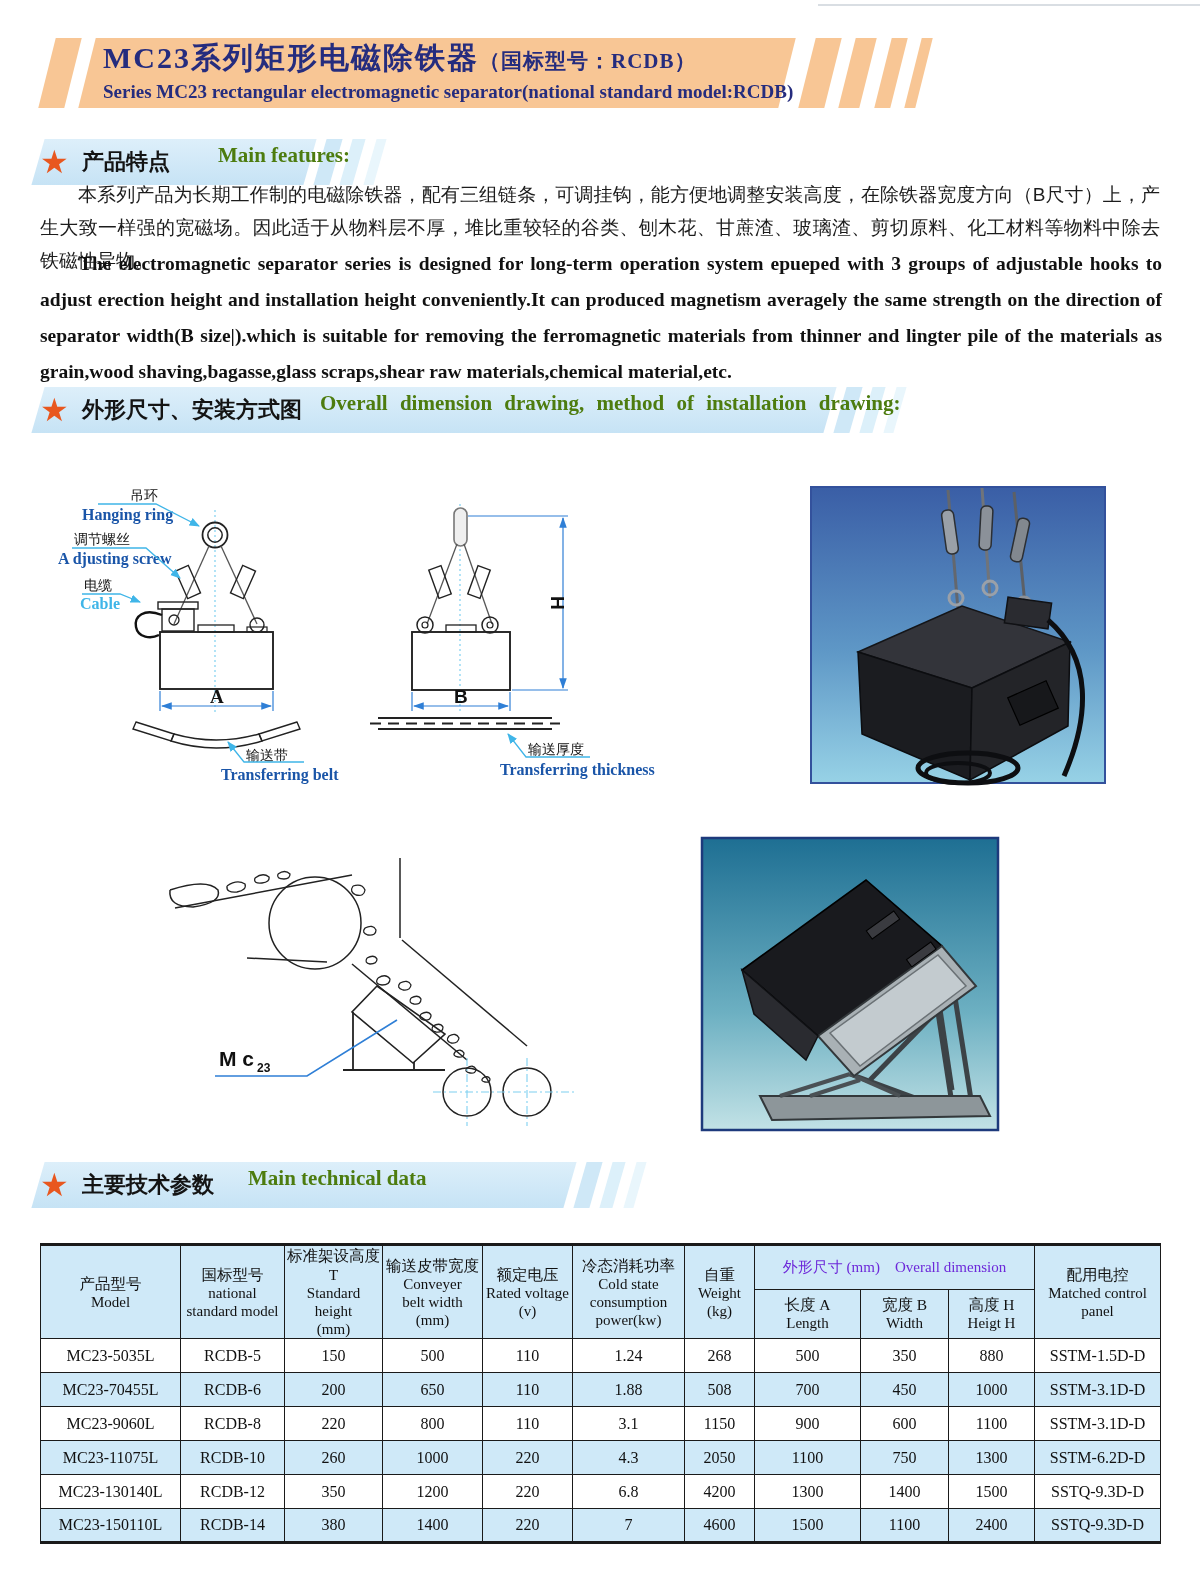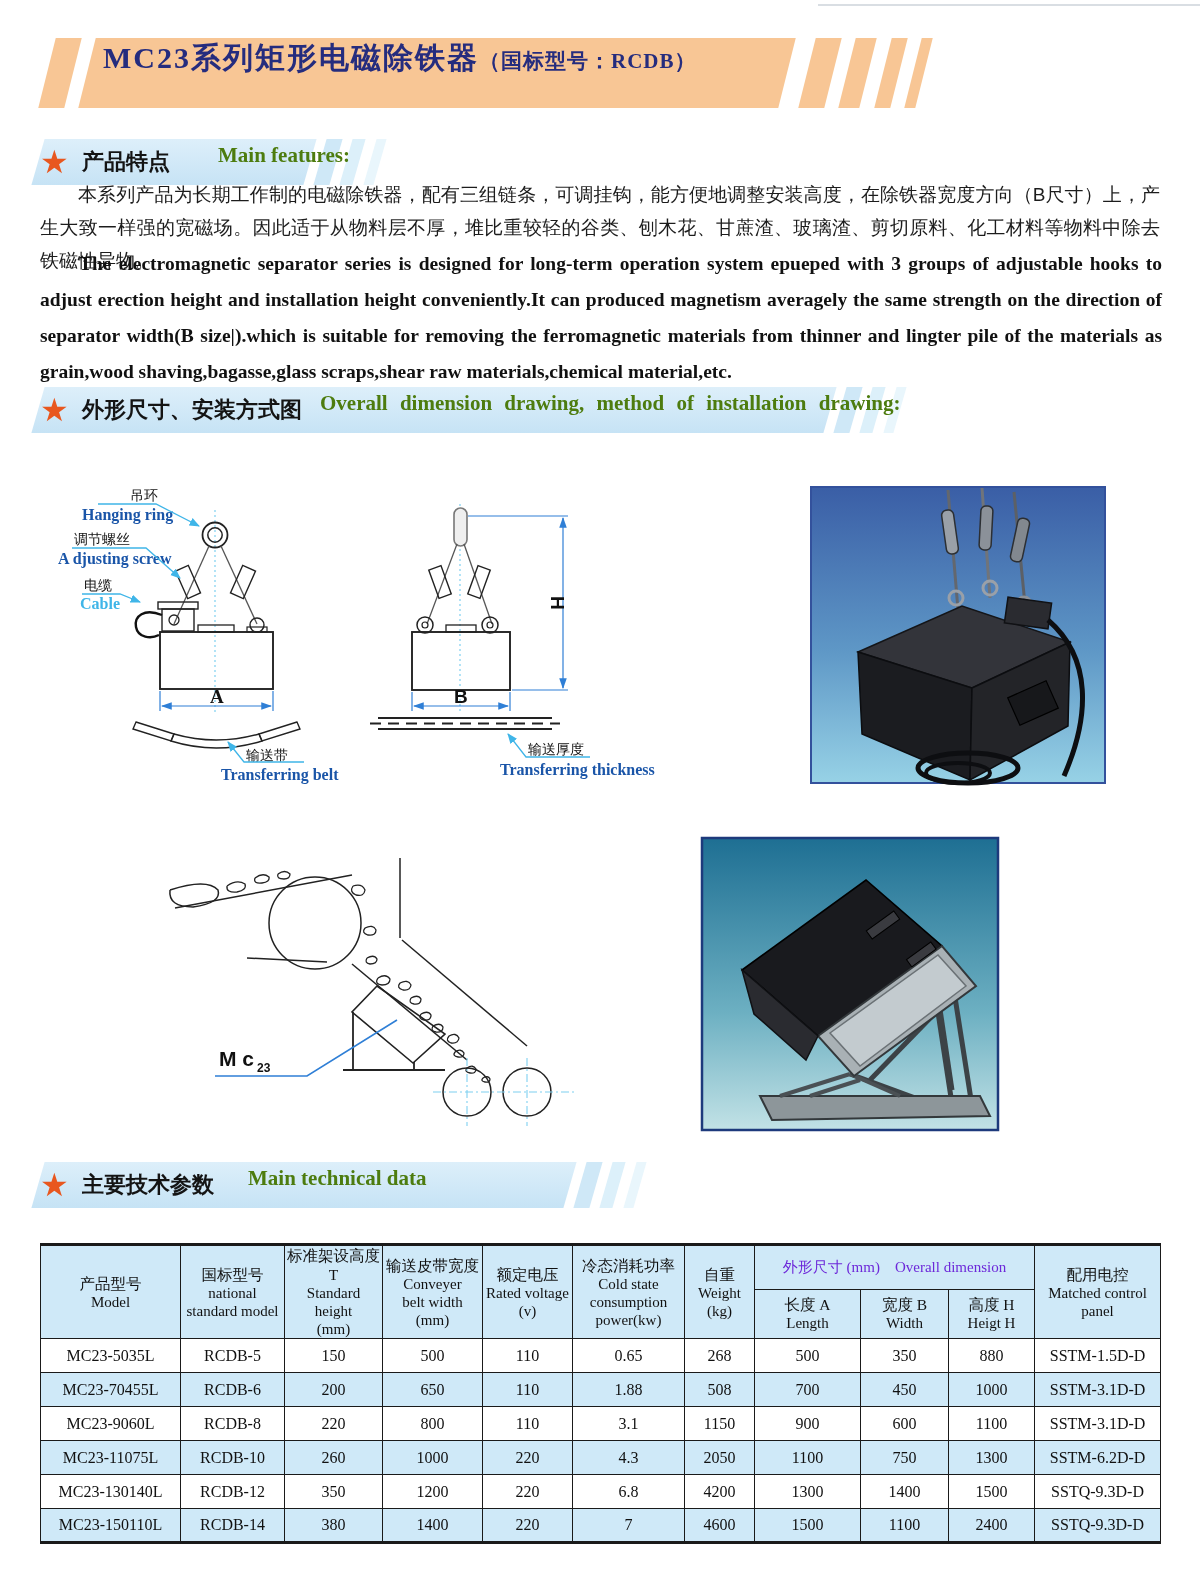--- a/index.html
+++ b/index.html
@@ -93,20 +93,21 @@
 
   <div class="hdr">
     <i class="lead"></i>
     <i class="bg"></i>
     <i class="t1"></i>
     <i class="t2"></i>
     <i class="t3"></i>
     <i class="t4"></i>
     <div class="hdr-text">
       <div class="t-cn"><span>MC23系列矩形电磁除铁器</span><span class="sfx">（国标型号：RCDB）</span></div>
+      <div class="t-en">Series MC23 rectangular electromagnetic separator(national standard model:RCDB)</div>
     </div>
   </div>
 
   <div class="band band1">
     <i class="bb"></i>
     <i class="bs bs1"></i>
     <i class="bs bs2"></i>
     <i class="bs bs3"></i>
     <span class="star">★</span>
     <span class="bcn">产品特点</span>
@@ -434,21 +435,21 @@
         </th>
       </tr>
     </thead>
     <tbody>
       <tr class="dr">
         <td>MC23-5035L</td>
         <td>RCDB-5</td>
         <td>150</td>
         <td>500</td>
         <td>110</td>
-        <td>0.65</td>
+        <td>1.24</td>
         <td>268</td>
         <td>500</td>
         <td>350</td>
         <td>880</td>
         <td>SSTM-1.5D-D</td>
       </tr>
       <tr class="dr">
         <td>MC23-70455L</td>
         <td>RCDB-6</td>
         <td>200</td>

